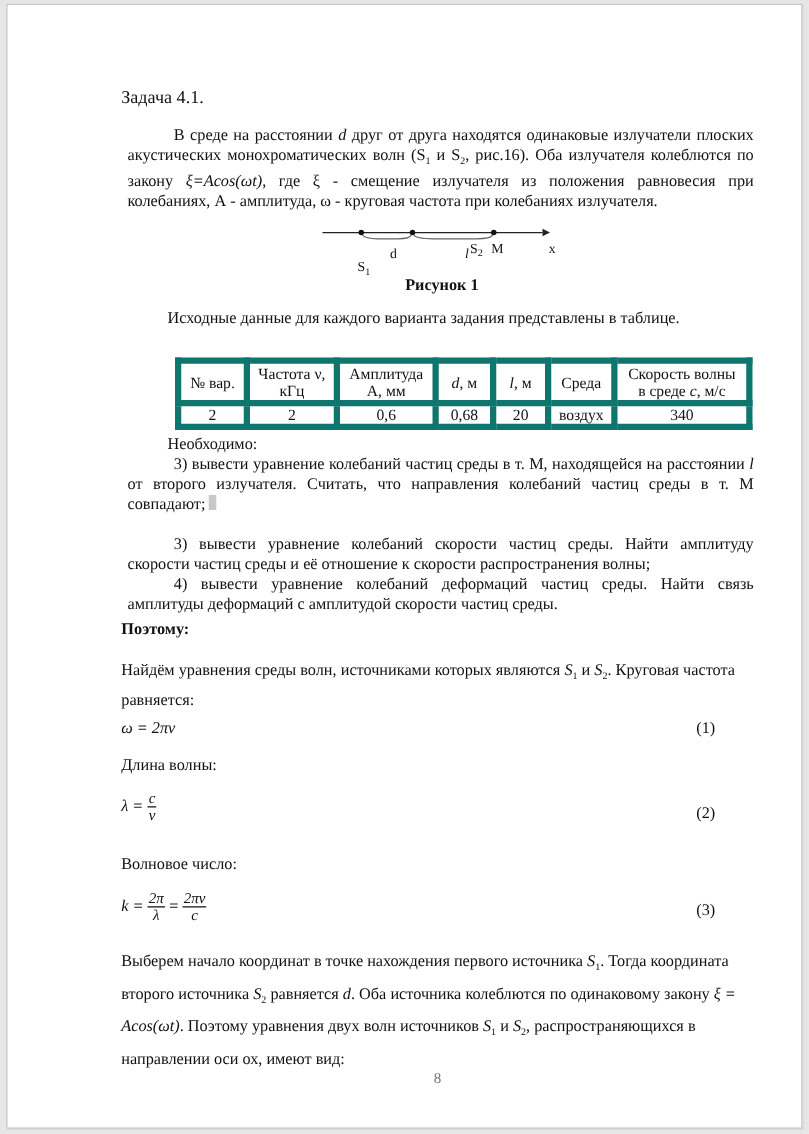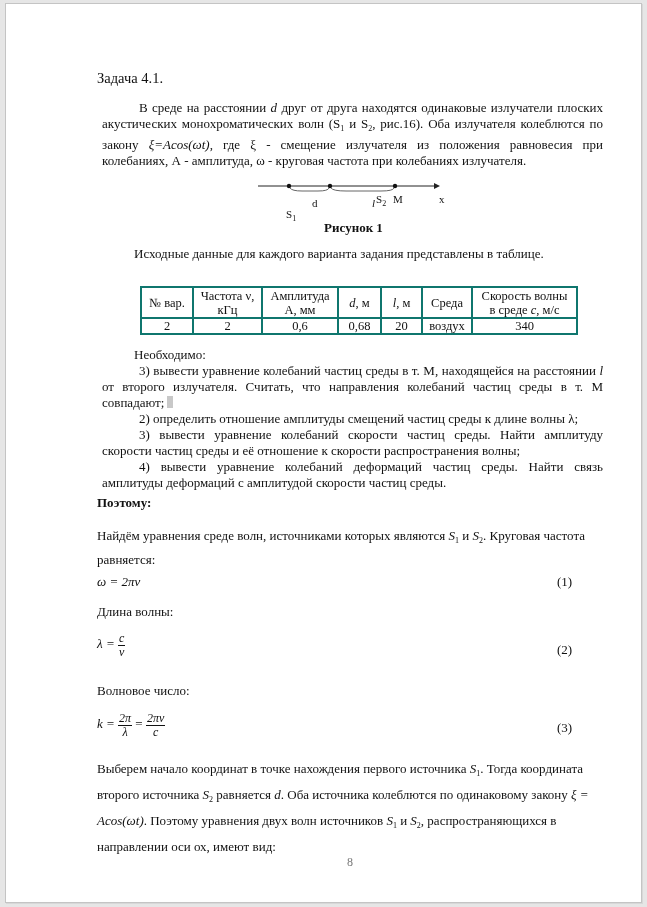--- a/index.html
+++ b/index.html
@@ -29,21 +29,21 @@
   .fig { position: absolute; left: 250px; top: 176px; width: 200px; height: 55px; }
   .figcap { position: absolute; left: 0; top: 40px; width: 195px; text-align: center; font-weight: bold; font-size: 13px; }
   .flabel { position: absolute; font-size: 11px; }
 
   
   table.data {
     position: absolute; left: 134px; top: 282px;
     border-collapse: collapse; font-size: 12.5px; line-height: 14px;
   }
   table.data td {
-    border: 2px solid #0f766e; text-align: center; padding: 0 2px; vertical-align: middle;
+    border: 5px solid #0f766e; text-align: center; padding: 0 2px; vertical-align: middle;
   }
   table.data tr.head td { height: 29px; }
   table.data tr.row td { height: 13px; }
 
   .eqnum { position: absolute; left: 551px; font-size: 13px; }
   .frac { display: inline-flex; flex-direction: column; align-items: center; vertical-align: middle; font-style: italic; font-size: 12px; line-height: 13px; }
   .frac .num { border-bottom: 1px solid #111; padding: 0 1px; }
   .pagenum { position: absolute; left: 341px; top: 851px; font-size: 12px; color: #777; }
   .cursor-mark { display: inline-block; width: 6px; height: 12px; background: #c8c8c8; vertical-align: -1px; margin-left: 3px; }
 </style>
@@ -96,27 +96,26 @@
       <td>0,68</td>
       <td>20</td>
       <td>воздух</td>
       <td>340</td>
     </tr>
   </tbody>
     </table>
 
   <div class="abs txt" style="left:128px; top:343px;">Необходимо:</div>
   <div class="just" style="top:359px; text-indent:37px;"><span>3) вывести уравнение колебаний частиц среды в т. М, находящейся на расстоянии </span><i>l</i><span> от второго излучателя. Считать, что направления колебаний частиц среды в т. М совпадают;</span><span class="cursor-mark"></span></div>
-  <div class="just" style="top:407px; text-indent:37px;">2) определить отношение амплитуды смещений частиц среды к длине волны λ;</div>
   <div class="just" style="top:423px; text-indent:37px;">3) вывести уравнение колебаний скорости частиц среды. Найти амплитуду скорости частиц среды и её отношение к скорости распространения волны;</div>
   <div class="just" style="top:455px; text-indent:37px;">4) вывести уравнение колебаний деформаций частиц среды. Найти связь амплитуды деформаций с амплитудой скорости частиц среды.</div>
 
   <div class="abs txt bold" style="left:91px; top:491px;">Поэтому:</div>
 
-  <div class="just" style="left:91px; width:500px; top:522px; line-height:19px; text-align:left; white-space:normal;"><span>Найдём уравнения среде волн, источниками которых являются </span><span class="math">S</span><span class="sub">1</span><span> и </span><span class="math">S</span><span class="sub">2</span><span>. Круговая частота равняется:</span></div>
+  <div class="just" style="left:91px; width:500px; top:522px; line-height:19px; text-align:left; white-space:normal;"><span>Найдём уравнения среды волн, источниками которых являются </span><span class="math">S</span><span class="sub">1</span><span> и </span><span class="math">S</span><span class="sub">2</span><span>. Круговая частота равняется:</span></div>
 
   <div class="abs math" style="left:91px; top:570px; font-size:13px;">ω = 2πν</div>
   <div class="eqnum" style="top:570px;">(1)</div>
 
   <div class="abs txt" style="left:91px; top:600px;">Длина волны:</div>
   <div class="abs" style="left:91px; top:628px; font-size:13px;">
     <span class="math">λ =</span>
     <span class="frac">
         <span class="num">c</span>
         <span class="den">ν</span>

